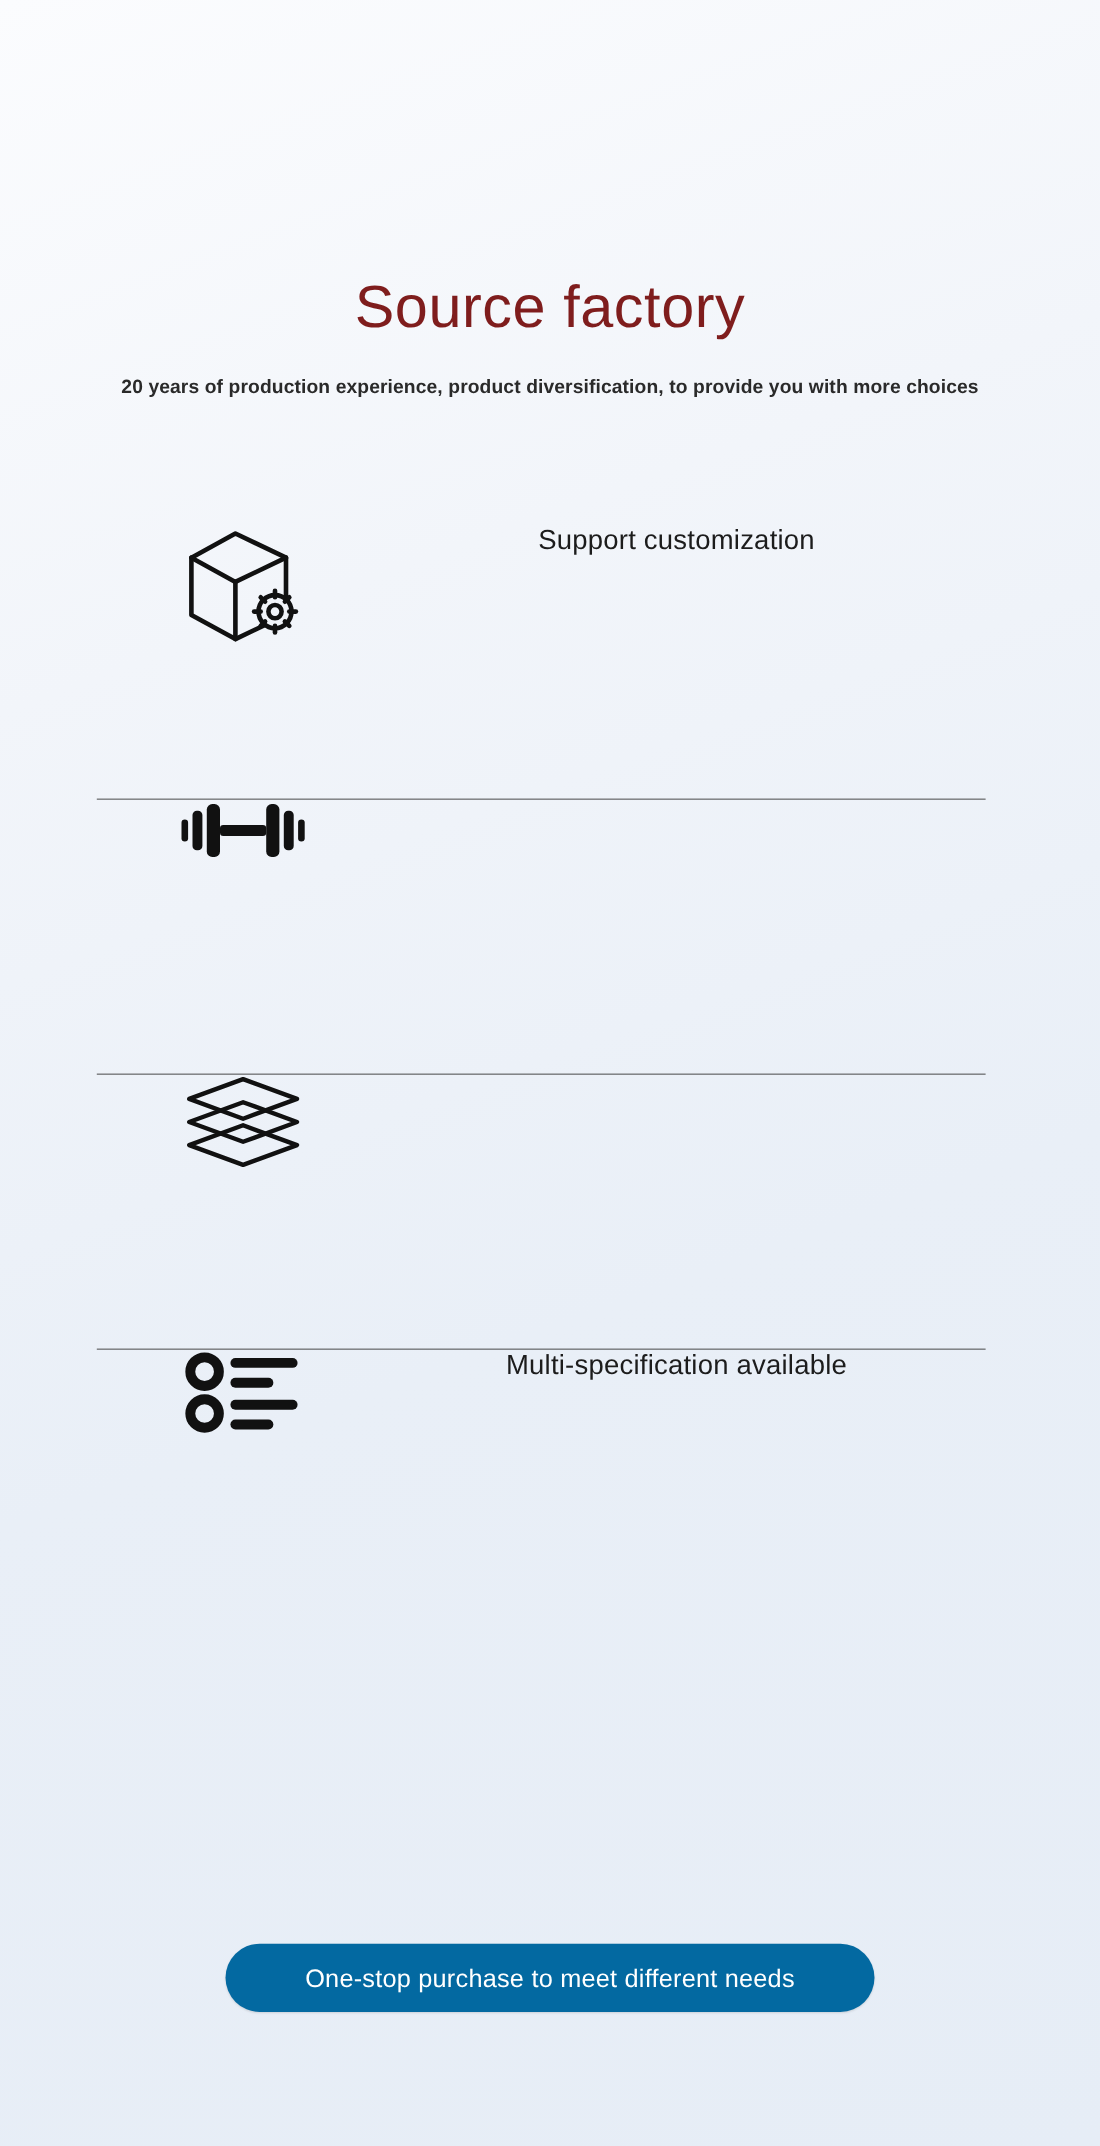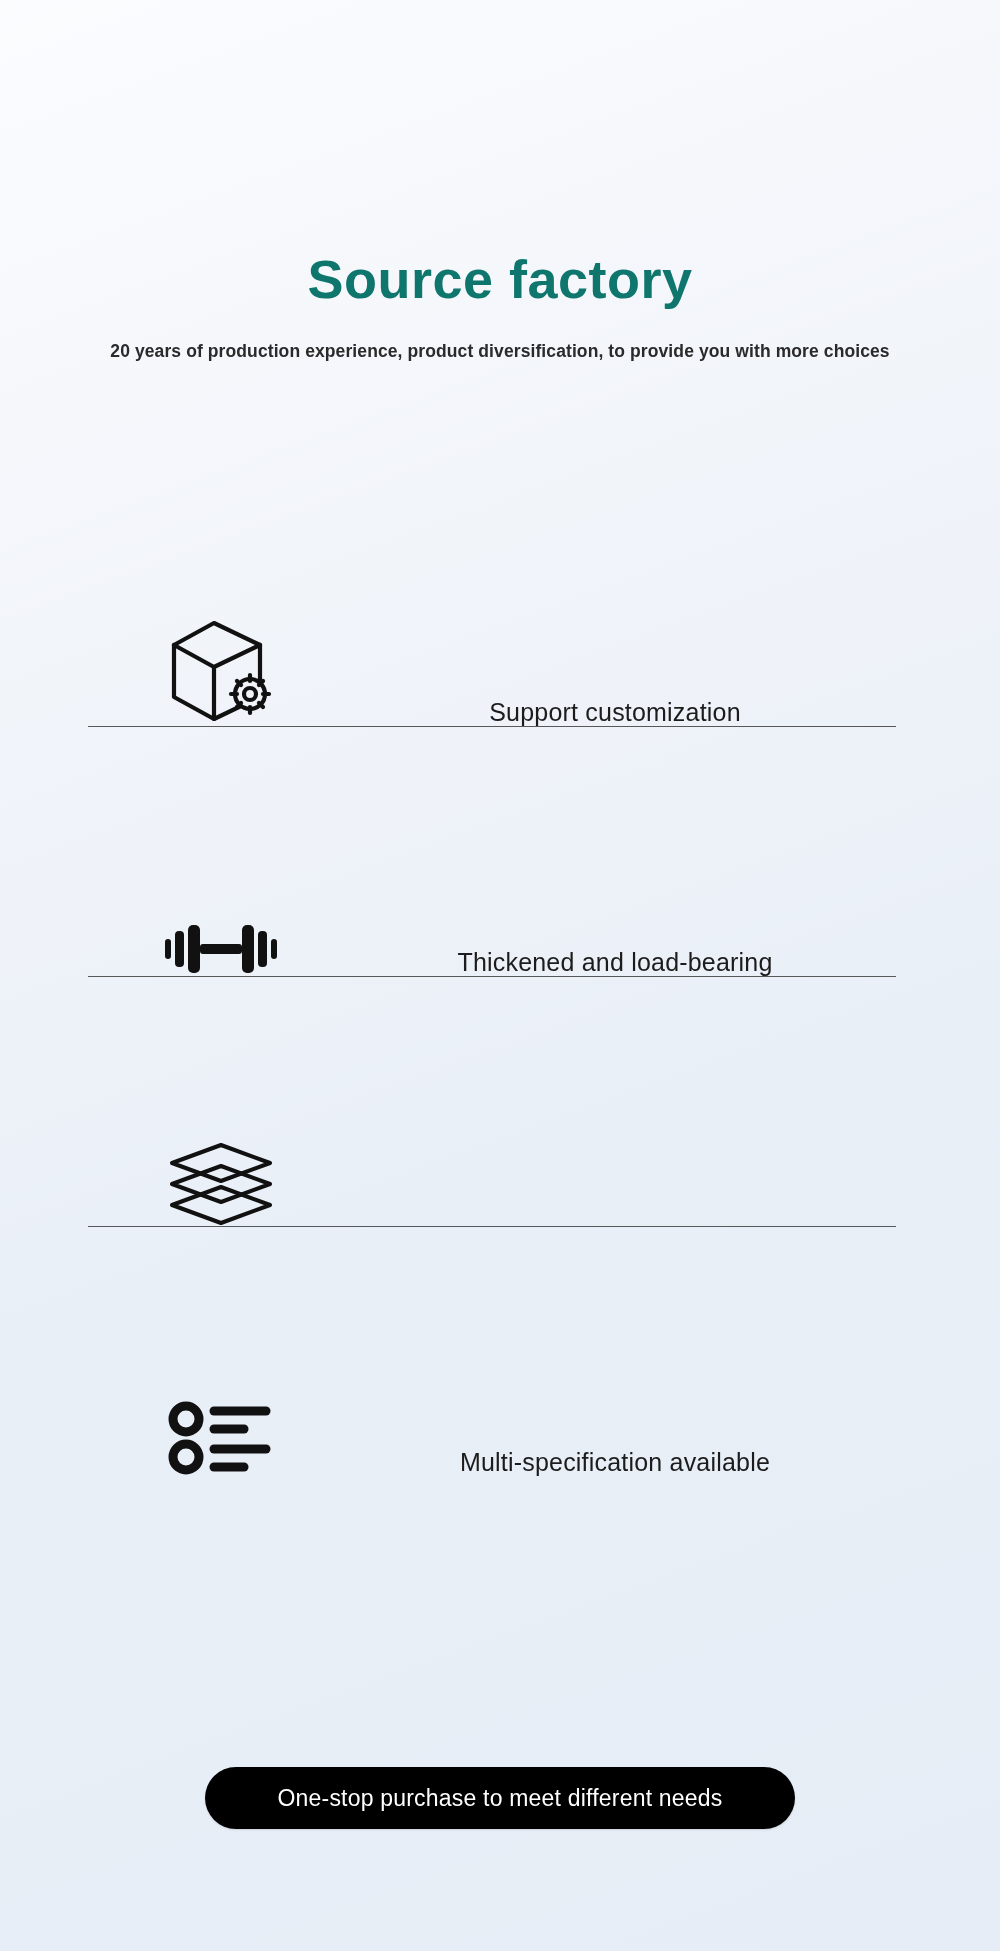--- a/index.html
+++ b/index.html
@@ -23,23 +23,23 @@
   }
 
   
   .header {
     padding-top: 250px;
     text-align: center;
   }
 
   .title {
     font-size: 54px;
-    font-weight: 700;
+    font-weight: 400;
     letter-spacing: 0.5px;
-    color: #0f766e;
+    color: #7f1d1d;
     margin: 0;
     line-height: 1.1;
   }
 
   .subtitle {
     margin: 32px 0 0 0;
     font-size: 17.5px;
     font-weight: 700;
     color: #2a2a2a;
     letter-spacing: 0.1px;
@@ -48,21 +48,21 @@
   
   .features {
     margin: 115px auto 0 auto;
     width: 848px;
   }
 
   .feature-row {
     position: relative;
     height: 250px;
     display: flex;
-    align-items: flex-end;
+    align-items: flex-start;
   }
 
   .feature-icon {
     width: 230px;
     min-width: 230px;
     display: flex;
     align-items: center;
     justify-content: center;
     margin-left: 30px;
   }
@@ -97,21 +97,21 @@
     right: 0;
     top: 1767px;
     display: flex;
     justify-content: center;
   }
 
   .cta-button {
     width: 590px;
     height: 62px;
     border-radius: 34px;
-    background: #000000;
+    background: #0369a1;
     color: #ffffff;
     border: none;
     font-family: "Liberation Sans", sans-serif;
     font-size: 23px;
     letter-spacing: 0.2px;
     display: flex;
     align-items: center;
     justify-content: center;
     cursor: pointer;
     box-shadow: 0 1px 2px rgba(0,0,0,0.12);
@@ -158,21 +158,20 @@
         <svg width="120" height="56" viewBox="0 0 120 56" fill="#111111">
           <rect x="4" y="18" width="6" height="20" rx="3"></rect>
           <rect x="14" y="10" width="9" height="36" rx="4"></rect>
           <rect x="27" y="4" width="12" height="48" rx="5"></rect>
           <rect x="39" y="23" width="42" height="10" rx="3"></rect>
           <rect x="81" y="4" width="12" height="48" rx="5"></rect>
           <rect x="97" y="10" width="9" height="36" rx="4"></rect>
           <rect x="110" y="18" width="6" height="20" rx="3"></rect>
         </svg>
       </div>
-      <div class="feature-label">Thickened and load-bearing</div>
       <div class="divider"></div>
     </div>
 
     <div class="feature-row">
       <div class="feature-icon">
         <svg width="110" height="86" viewBox="0 0 110 86" fill="none" stroke="#111111" stroke-width="4" stroke-linejoin="round">
           <polygon points="55,4 104,22 55,40 6,22"></polygon>
           <polygon points="55,25 104,43 55,61 6,43"></polygon>
           <polygon points="55,46 104,64 55,82 6,64"></polygon>
         </svg>

